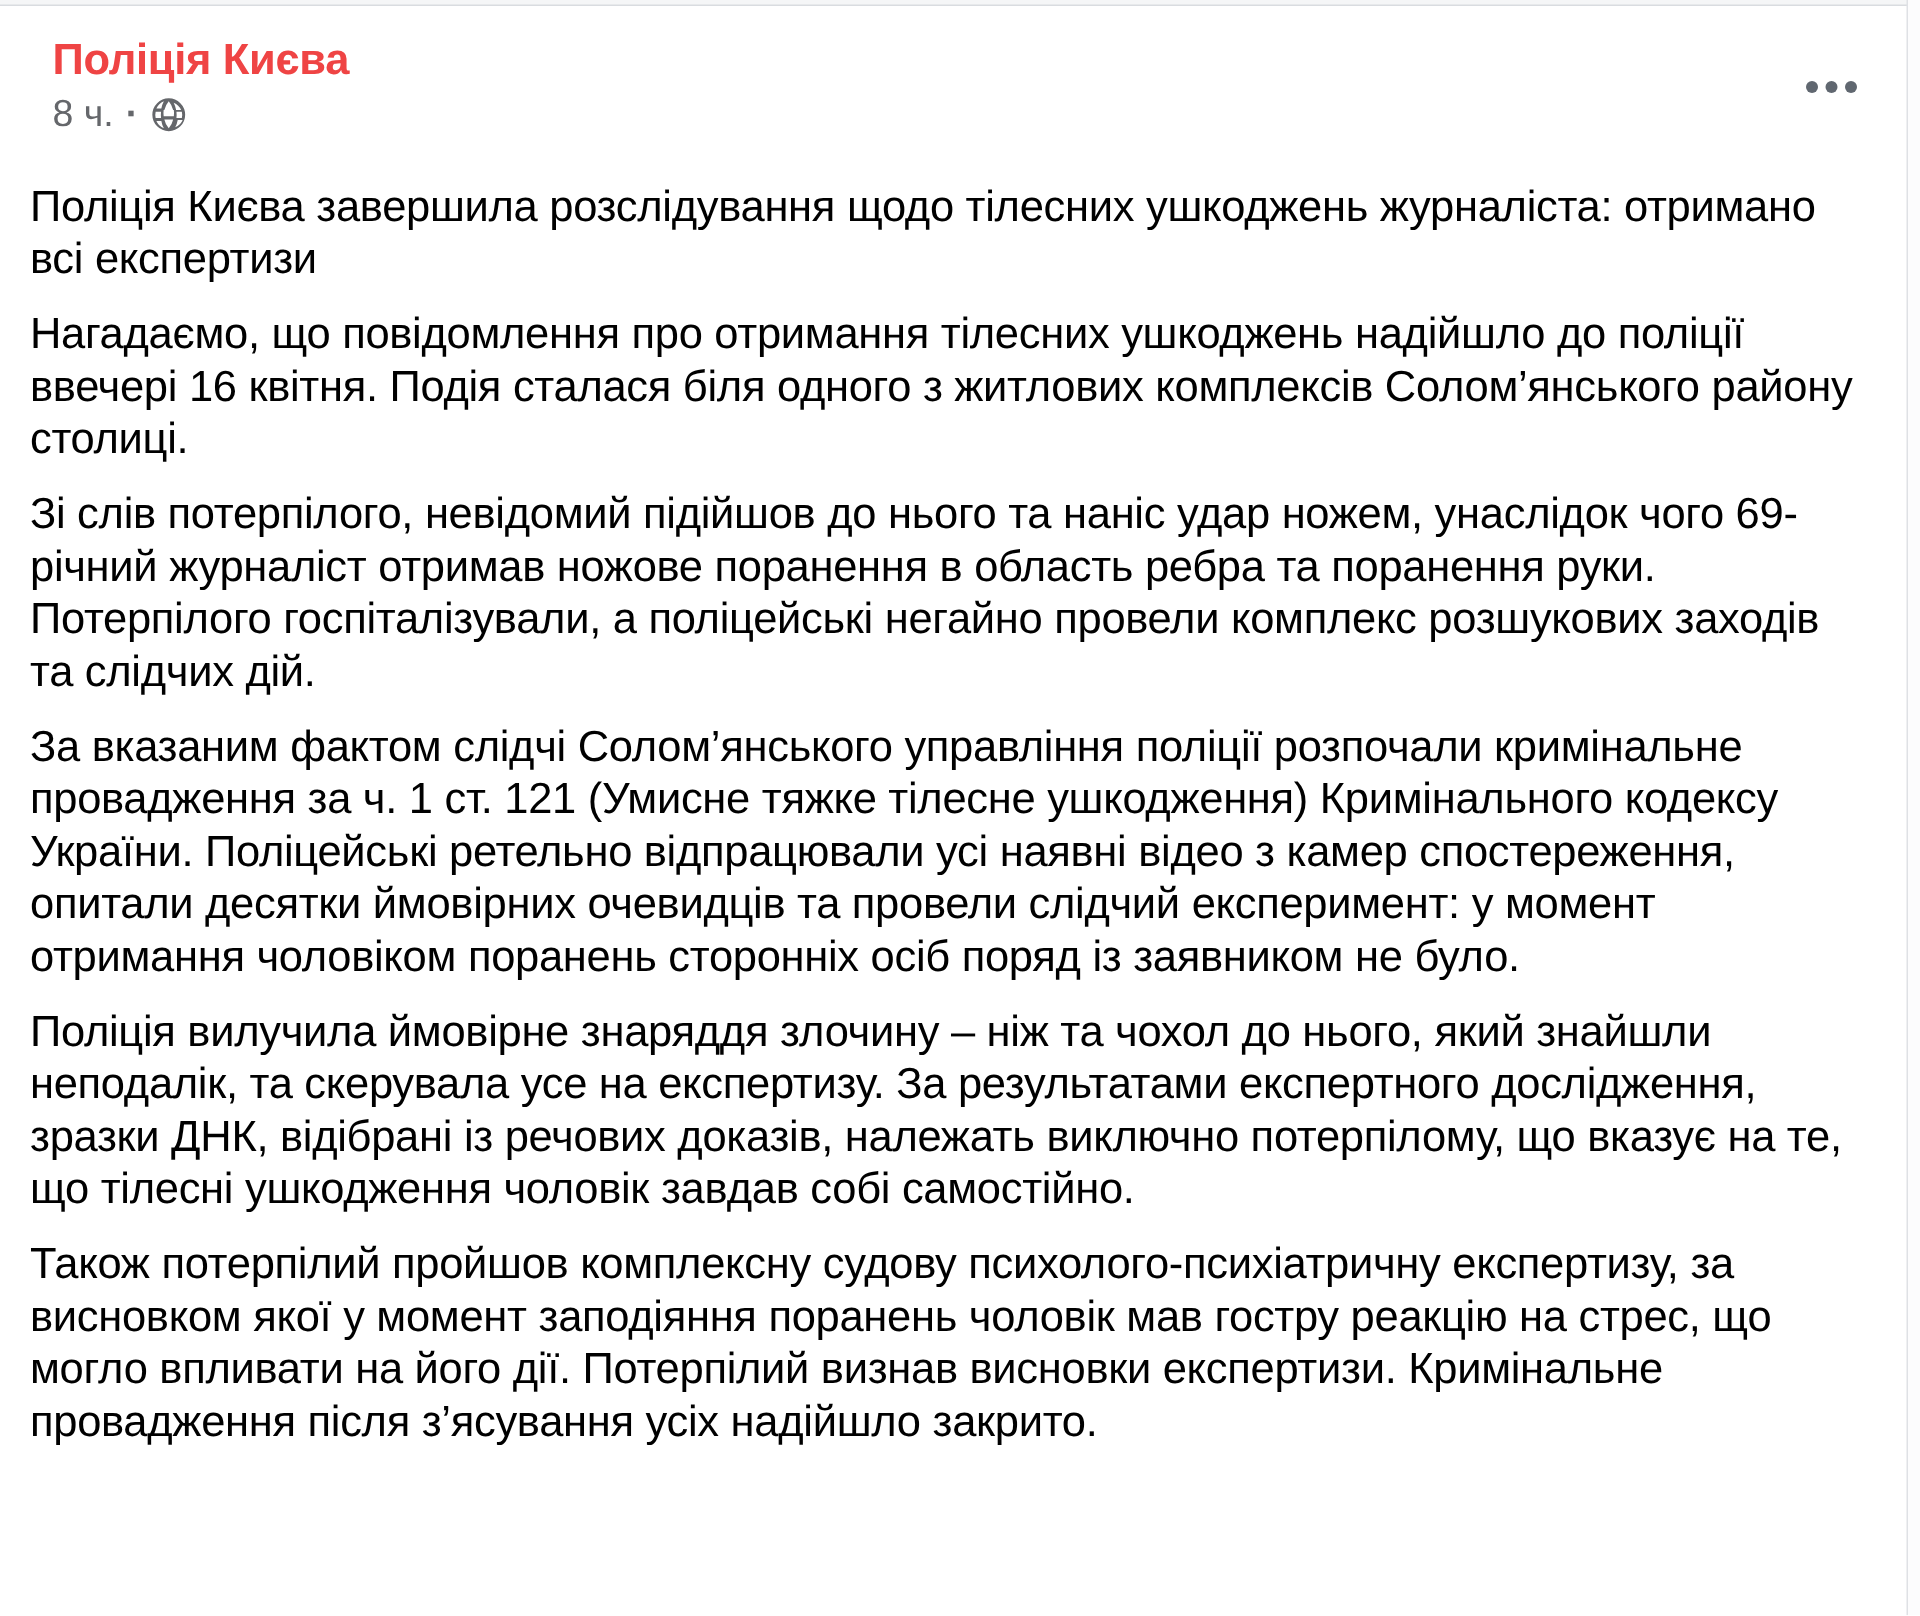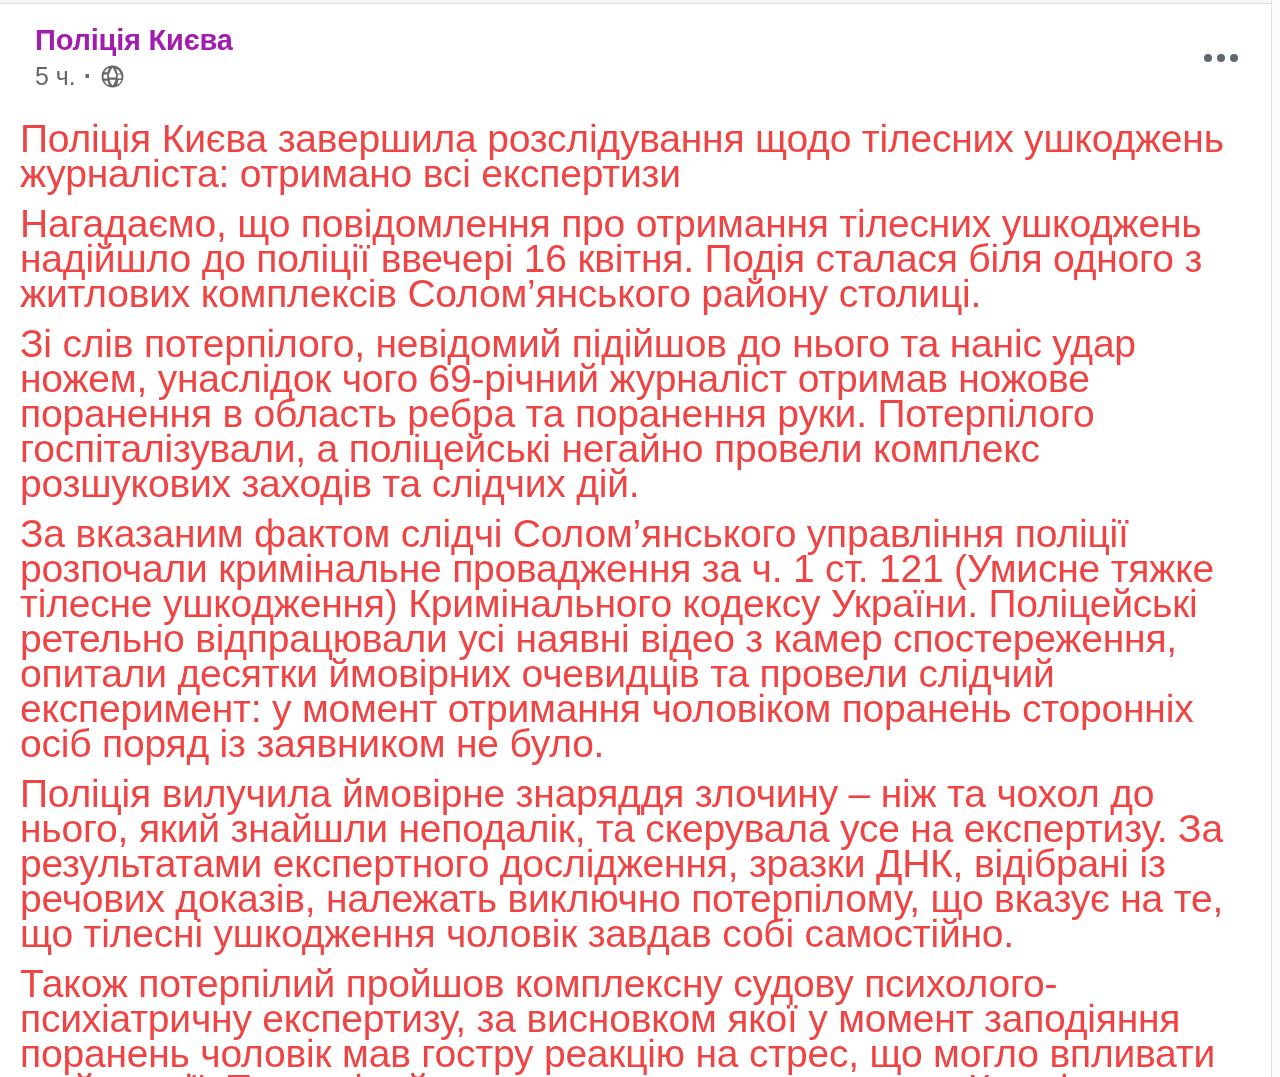--- a/index.html
+++ b/index.html
@@ -61,21 +61,21 @@
   }
   .avatar svg { display: block; }
   .header-meta {
     margin-left: 17px;
     padding-top: 2px;
   }
   .author-name {
     font-size: 29px;
     font-weight: 700;
     line-height: 1.12;
-    color: #a21caf;
+    color: #ef4444;
     letter-spacing: -0.2px;
     cursor: pointer;
   }
   .meta-row {
     margin-top: 6px;
     display: flex;
     align-items: center;
     font-size: 25px;
     color: #65676b;
   }
@@ -107,43 +107,43 @@
 
   
   .post-body {
     position: absolute;
     top: 121px;
     left: 20px;
     width: 1228px;
   }
   .post-body p {
     margin: 0 0 15px 0;
-    font-size: 39px;
+    font-size: 29px;
     line-height: 35px;
     letter-spacing: -0.2px;
-    color: #ef4444;
+    color: #000000;
     white-space: pre-wrap;
   }
 </style>
 </head>
 <body>
 
 <div class="screen">
 
   <div class="top-strip"></div>
   <div class="right-gutter"></div>
   <div class="right-divider"></div>
 
   <header class="post-header">
 
 
     <div class="header-meta">
       <div class="author-name">Поліція Києва</div>
       <div class="meta-row">
-        <span class="timestamp">5 ч.</span>
+        <span class="timestamp">8 ч.</span>
         <span class="sep">·</span>
         <span class="globe-wrap">
           <svg width="25" height="25" viewBox="0 0 24 24" fill="#65676b">
             <path d="M12 1.5A10.5 10.5 0 1 0 22.5 12 10.51 10.51 0 0 0 12 1.5zm7.9 7.5h-3.16a14.9 14.9 0 0 0-1.6-4.7A8.62 8.62 0 0 1 19.9 9zM12 3.3A13 13 0 0 1 14.82 9H9.18A13 13 0 0 1 12 3.3zM3.62 14a8.7 8.7 0 0 1 0-4h3.45a16.5 16.5 0 0 0 0 4zm.48 2h3.16a14.9 14.9 0 0 0 1.6 4.7A8.62 8.62 0 0 1 4.1 16zm3.16-8H4.1a8.62 8.62 0 0 1 4.76-4.7A14.9 14.9 0 0 0 7.26 8zM12 20.7A13 13 0 0 1 9.18 15h5.64A13 13 0 0 1 12 20.7zm3.25-7.7h-6.5a14.6 14.6 0 0 1 0-4h6.5a14.6 14.6 0 0 1 0 4zm.89 7a14.9 14.9 0 0 0 1.6-4.7h3.16a8.62 8.62 0 0 1-4.76 4.7zm.79-6a16.5 16.5 0 0 0 0-4h3.45a8.7 8.7 0 0 1 0 4z"></path>
           </svg>
         </span>
       </div>
     </div>
 
     <button class="more-button" aria-label="More options">

